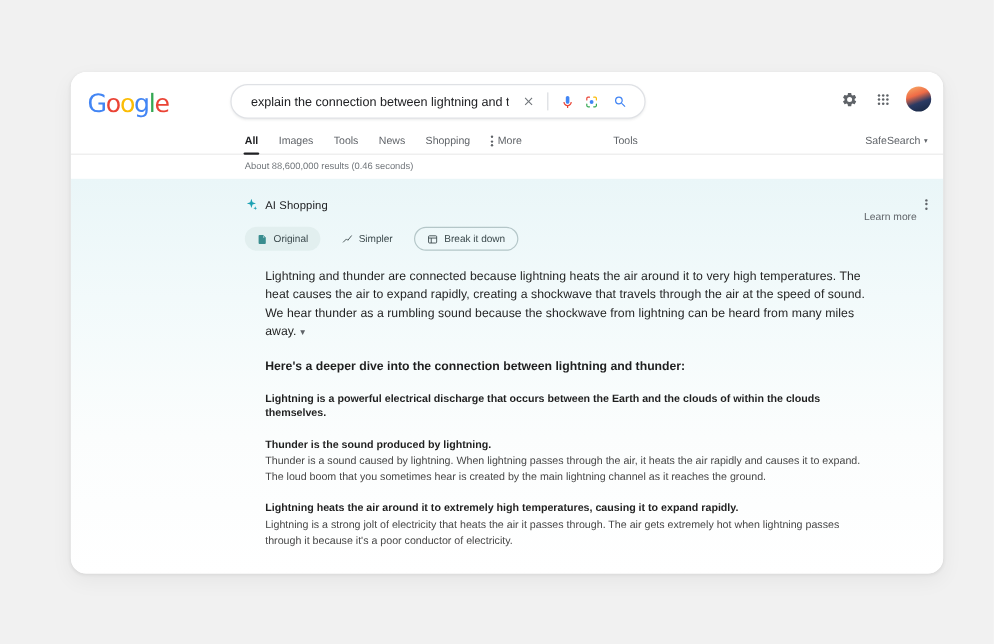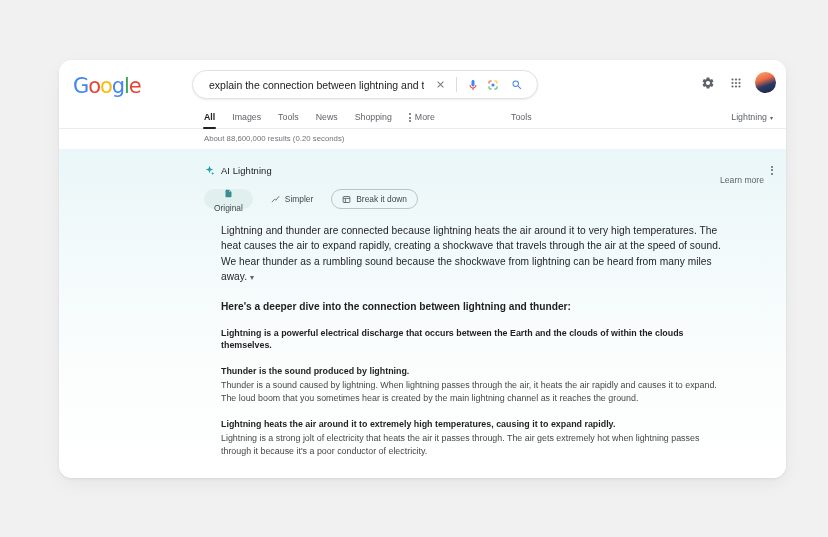--- a/index.html
+++ b/index.html
@@ -130,21 +130,21 @@
   #ai-actions { position: absolute; right: 13px; top: 0; height: 18px; display: flex; align-items: center; gap: 7px; }
   #learn-more { font-size: 8.6px; color: #5f6368; cursor: pointer; margin-top: 20px; }
 
   
   #chips { padding-left: 145px; margin-top: 10px; display: flex; gap: 8px; align-items: center; }
   .chip {
     display: inline-flex; align-items: center; gap: 5px;
     height: 20px; padding: 0 10px; border-radius: 11px;
     font-size: 8.4px; color: #3c4a4d; cursor: pointer; white-space: nowrap;
   }
-  .chip.filled { background: #e2efef; flex-direction: column; }
+  .chip.filled { background: #e2efef; }
   .chip.plain  { background: transparent; }
   .chip.outlined { background: transparent; border: 1px solid #b4c6c8; }
 
   
   #ai-body { padding: 0 60px 0 145px; margin-top: 14px; margin-left: 17px; }
 
   .lead {
     font-size: 10.2px;
     line-height: 15.4px;
     color: #1f1f1f;
@@ -259,37 +259,37 @@
         <span class="dots">
             <i></i>
             <i></i>
             <i></i>
           </span>
         <span>More</span>
       </div>
     </div>
     <div id="tools">Tools</div>
     <div id="safesearch">
-      <span>Lightning</span>
+      <span>SafeSearch</span>
       <span style="font-size:6px;line-height:6px;">▾</span>
     </div>
   </div>
 
-  <div id="resultinfo">About 88,600,000 results (0.20 seconds)</div>
+  <div id="resultinfo">About 88,600,000 results (0.46 seconds)</div>
 
   <div id="ai-panel">
 
     <div id="ai-head">
       <span style="display:flex;align-items:center;">
         <svg width="11" height="11" viewBox="0 0 24 24">
             <path d="M12 1.5l2.1 6.2 6.2 2.1-6.2 2.1L12 18.1l-2.1-6.2-6.2-2.1 6.2-2.1z" fill="#1BA1B3"></path>
             <path d="M19 15l.9 2.6 2.6.9-2.6.9-.9 2.6-.9-2.6-2.6-.9 2.6-.9z" fill="#1BA1B3"></path>
           </svg>
       </span>
-      <span id="ai-title">AI Lightning</span>
+      <span id="ai-title">AI Shopping</span>
 
       <div id="ai-actions">
         <span id="learn-more">Learn more</span>
         <span class="dots">
             <i></i>
             <i></i>
             <i></i>
           </span>
       </div>
     </div>

